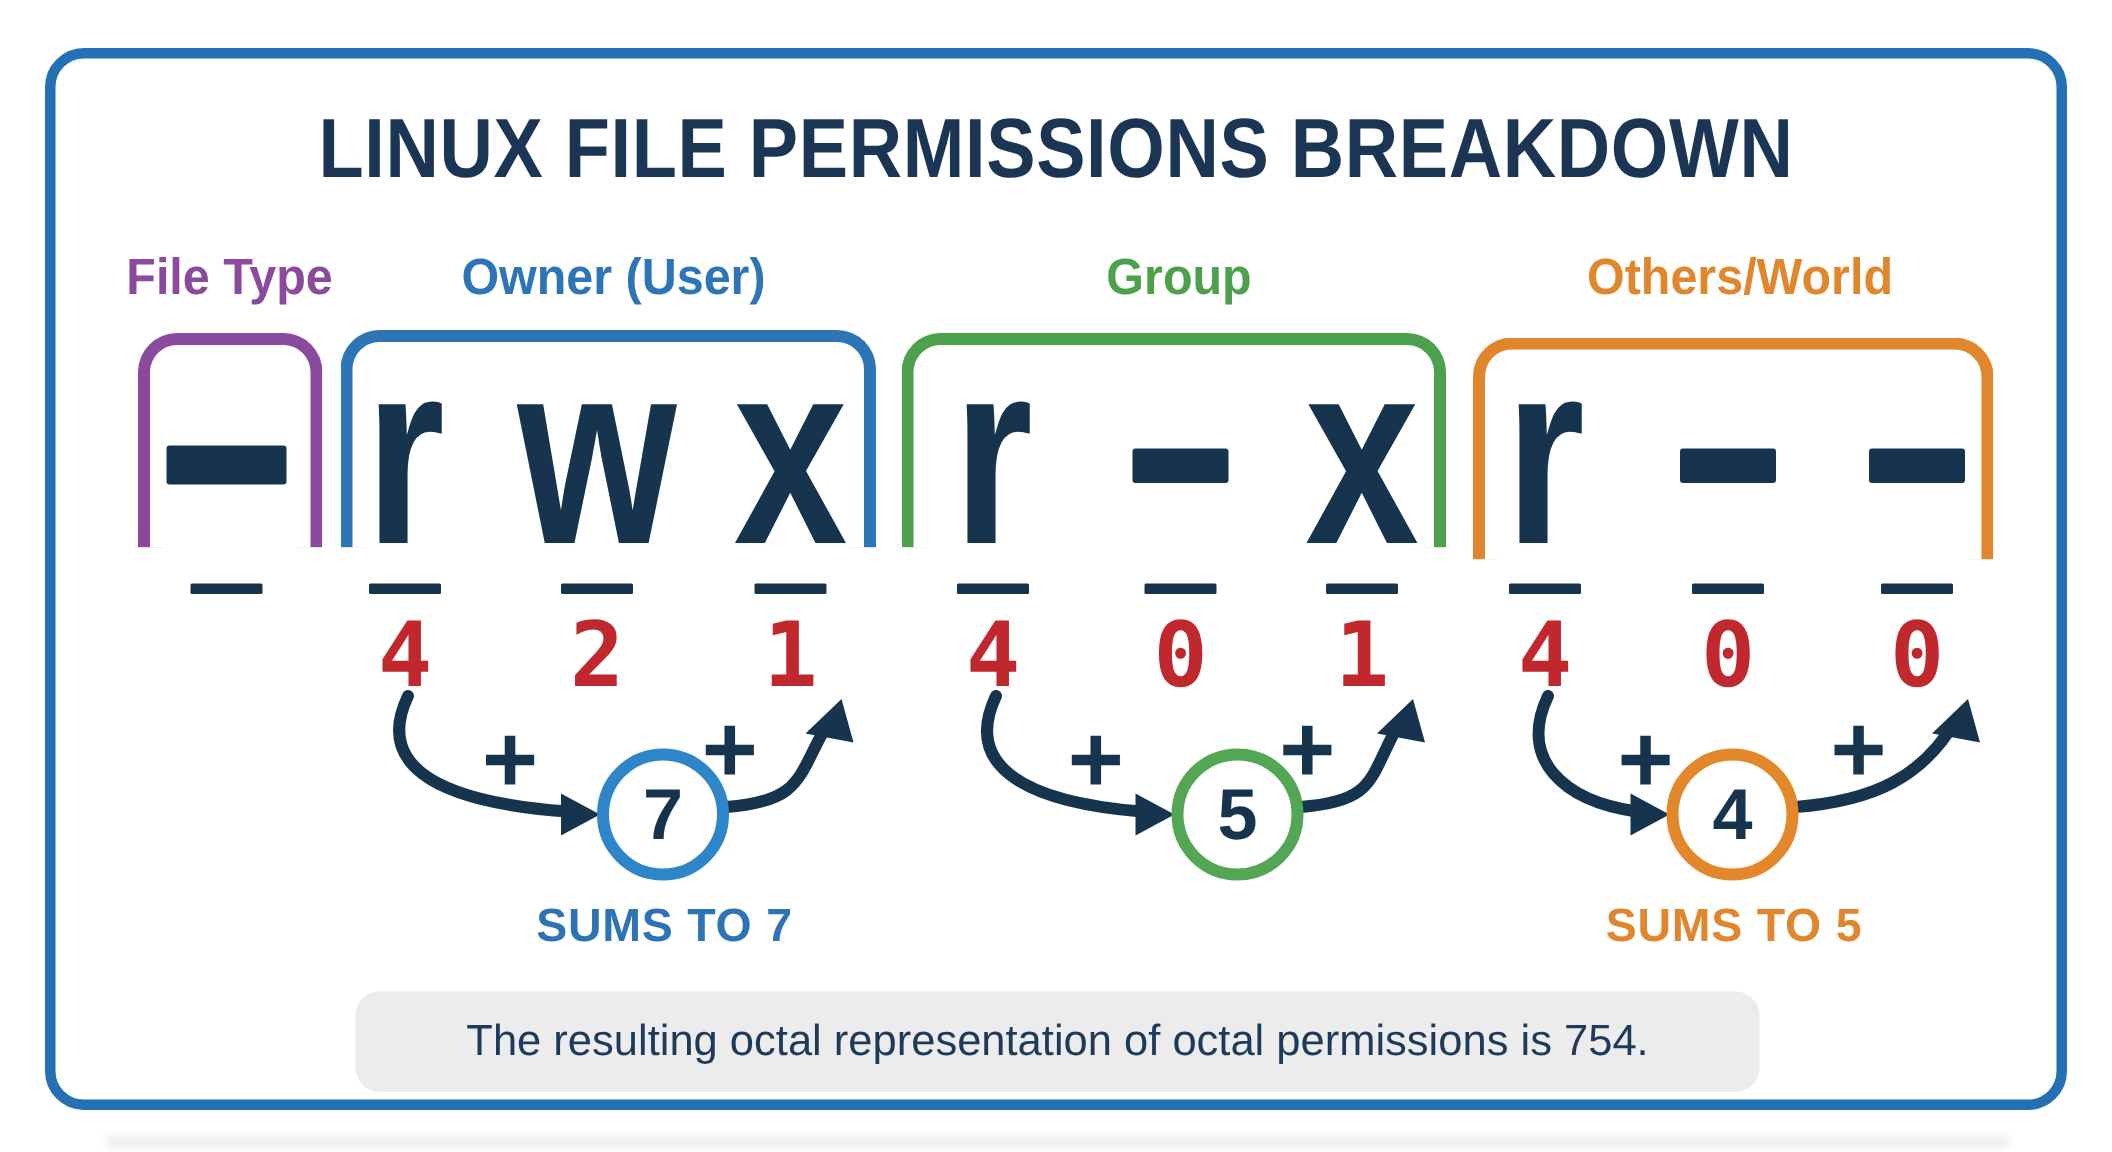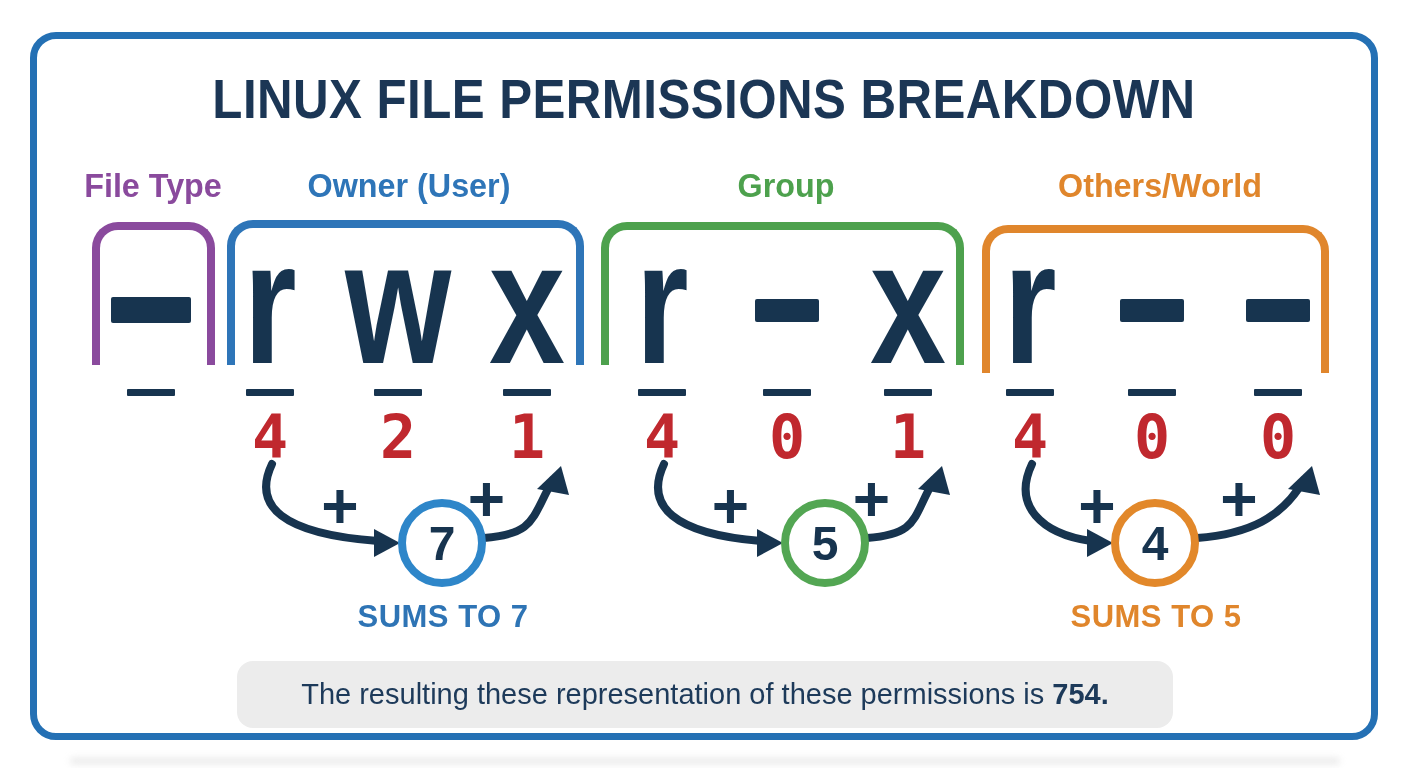--- a/index.html
+++ b/index.html
@@ -36,21 +36,21 @@
          border:8px solid;border-radius:50%;background:#fff;
          display:flex;align-items:center;justify-content:center;
          font:700 48px "Liberation Sans",sans-serif;color:#17344f;}
   .sc0{left:398px;} .sc1{left:781px;} .sc2{left:1111px;}
   .sum-label{position:absolute;top:599px;white-space:nowrap;
          transform:translateX(-50%);font-size:31px;font-weight:700;letter-spacing:.5px;}
   .sml0{left:443px;} .sml1{left:825px;} .sml2{left:1156px;}
   .footer-box{position:absolute;left:237px;top:661px;width:936px;height:67px;
          background:#ececec;border-radius:16px;display:flex;align-items:center;
          justify-content:center;font-size:29px;color:#1d3a5a;white-space:pre;}
-  .footer-box b{font-weight:700;}
+  .footer-box b{font-weight:400;}
   .bottom-smudge{position:absolute;left:70px;top:757px;width:1270px;height:8px;
          background:#dcdcdc;filter:blur(3px);opacity:.5;border-radius:4px;}
 </style>
 </head>
 <body>
 
 <div class="canvas">
 
   <div class="frame"></div>
 
@@ -130,17 +130,17 @@
       <span>5</span>
     </div>
   <div class="sum-circle sc2" style="border-color: rgb(226, 136, 42);">
       <span>4</span>
     </div>
 
   <div class="sum-label sml0" style="color: rgb(46, 116, 181);">SUMS TO 7</div>
   <div class="sum-label sml2" style="color: rgb(224, 134, 44);">SUMS TO 5</div>
 
   <div class="footer-box">
-    <span>The resulting these representation of these permissions is </span><b>754.</b>
+    <span>The resulting octal representation of octal permissions is </span><b>754.</b>
   </div>
 
   <div class="bottom-smudge"></div>
 </div>
 
 </body></html>

